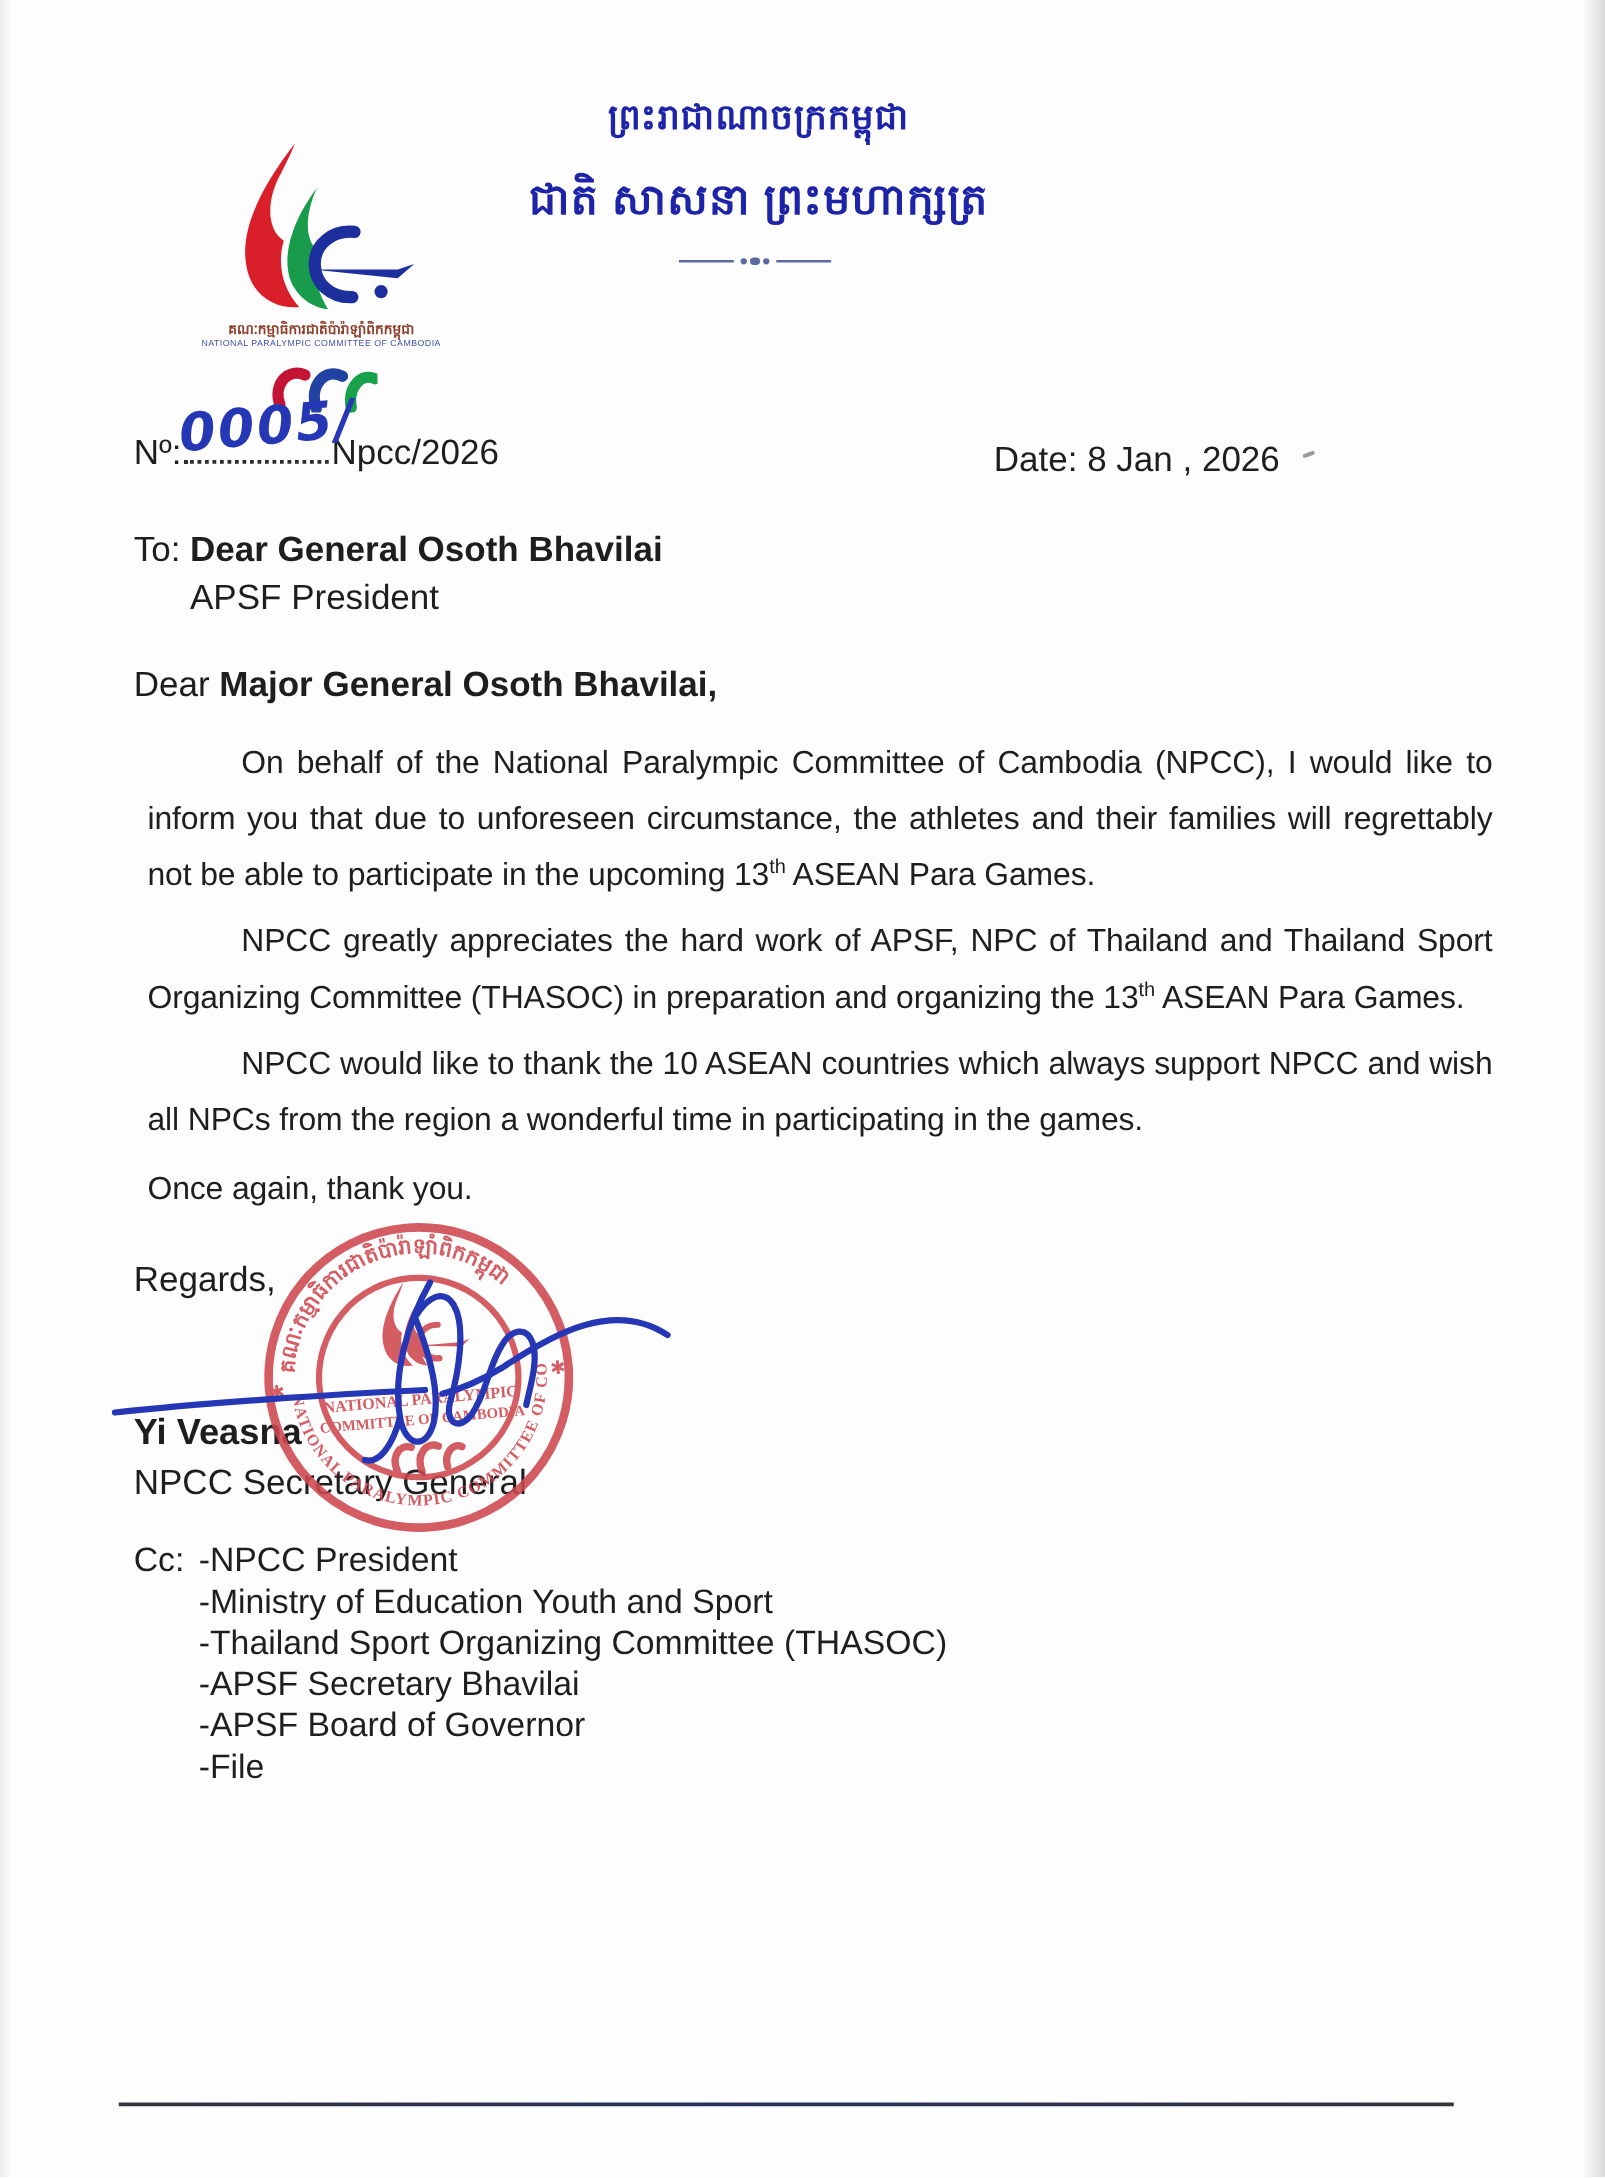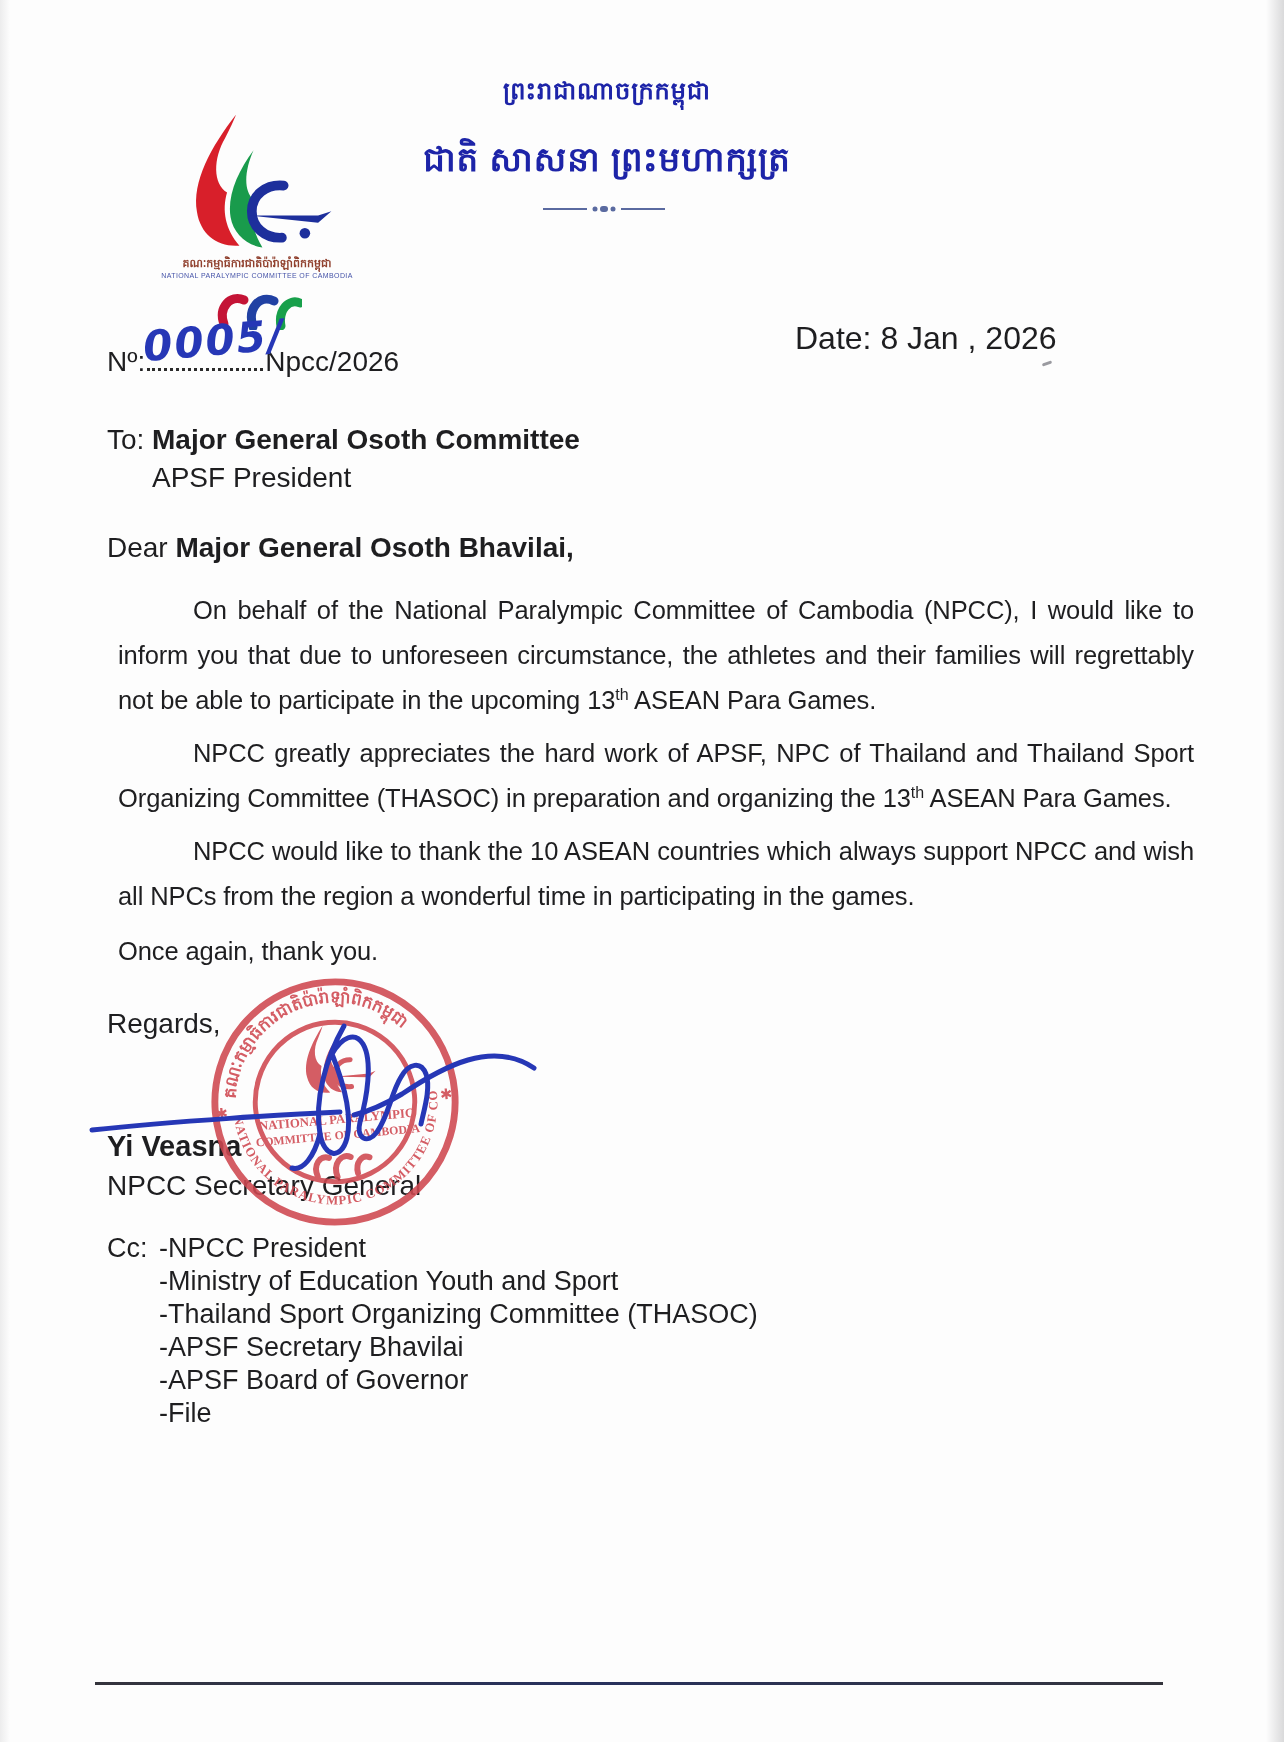--- a/index.html
+++ b/index.html
@@ -10,41 +10,41 @@
   }
   
   .edge-right { position:absolute; top:0; right:0; bottom:0; width:18px;
     background:linear-gradient(to right, rgba(0,0,0,0), rgba(90,90,95,0.22)); }
   .edge-left { position:absolute; top:0; left:0; bottom:0; width:10px;
     background:linear-gradient(to left, rgba(0,0,0,0), rgba(90,90,95,0.10)); }
 
   
   .kh-head { position:absolute; left:0; right:70px; text-align:center;
     color:#1d24a8; font-weight:bold; letter-spacing:1px; }
-  .kh-head.l1 { top:76px; font-size:24px; }
+  .kh-head.l1 { top:76px; font-size:28px; }
   .kh-head.l2 { top:138px; font-size:34px; }
   .head-divider { position:absolute; top:204px; left:543px; width:122px; height:10px; }
 
   
   .logo { position:absolute; left:148px; top:110px; width:218px; height:220px; }
   .logo .flame { position:absolute; left:26px; top:0; }
   .logo .cap-kh { position:absolute; top:146px; left:0; width:100%; text-align:center;
     font-size:11px; color:#90402e; font-weight:bold; white-space:nowrap; overflow:hidden; }
   .logo .cap-en { position:absolute; top:162px; left:0; width:100%; text-align:center;
     font-size:7px; color:#4553a8; letter-spacing:.4px; white-space:nowrap; overflow:hidden; }
   .logo .agitos { position:absolute; top:180px; left:64px; }
 
   
   .ref-line { position:absolute; left:107px; top:338px; font-size:28px; white-space:nowrap; }
   .ref-dots { display:inline-block; position:relative; width:116px; height:30px;
     border-bottom:3px dotted #2b2b2b; vertical-align:baseline; margin:0 2px; }
   .ref-hand { position:absolute; left:-4px; top:-22px; color:#2637b6; font-size:42px;
     font-weight:bold; font-style:italic; transform:rotate(-5deg); letter-spacing:2px;
     font-family:"DejaVu Sans", sans-serif; white-space:nowrap; }
-  .date-line { position:absolute; left:795px; top:320px; font-size:32px; }
+  .date-line { position:absolute; left:795px; top:352px; font-size:28px; }
   .pen-mark { position:absolute; left:1042px; top:362px; width:10px; height:3px;
     background:#9a9aa0; transform:rotate(-20deg); border-radius:2px; }
 
   
   .to-label { position:absolute; left:107px; top:424px; font-size:28px; }
   .to-name  { position:absolute; left:152px; top:424px; font-size:28px; font-weight:bold; }
   .to-title { position:absolute; left:152px; top:462px; font-size:28px; }
   .dear { position:absolute; left:107px; top:532px; font-size:28px; }
   .dear b { font-weight:bold; }
 
@@ -112,21 +112,21 @@
       <path d="M41,37 C35,18 48,4 62,11" stroke="#2141a3" stroke-width="9" fill="none" stroke-linecap="round"></path>
       <path d="M69,36 C66,20 77,8 88,13" stroke="#18a04b" stroke-width="9" fill="none" stroke-linecap="round"></path>
     </svg>
   </div>
 
   <div class="ref-line"><span>Nº:</span><span class="ref-dots"><span class="ref-hand">0005/</span></span><span>Npcc/2026</span></div>
   <div class="date-line">Date: 8 Jan , 2026</div>
   <div class="pen-mark"></div>
 
   <div class="to-label">To:</div>
-  <div class="to-name">Major General Osoth Committee</div>
+  <div class="to-name">Dear General Osoth Bhavilai</div>
   <div class="to-title">APSF President</div>
 
   <div class="dear"><span>Dear </span><b>Major General Osoth Bhavilai,</b></div>
 
   <div class="body-block">
     <p class="para"><span>On behalf of the National Paralympic Committee of Cambodia (NPCC), I would like to inform you that due to unforeseen circumstance, the athletes and their families will regrettably not be able to participate in the upcoming 13</span><sup class="th">th</sup><span> ASEAN Para Games.</span></p>
     <p class="para"><span>NPCC greatly appreciates the hard work of APSF, NPC of Thailand and Thailand Sport Organizing Committee (THASOC) in preparation and organizing the 13</span><sup class="th">th</sup><span> ASEAN Para Games.</span></p>
     <p class="para"><span>NPCC would like to thank the 10 ASEAN countries which always support NPCC and wish all NPCs from the region a wonderful time in participating in the games.</span></p>
     <p class="para noindent closing">Once again, thank you.</p>
   </div>

